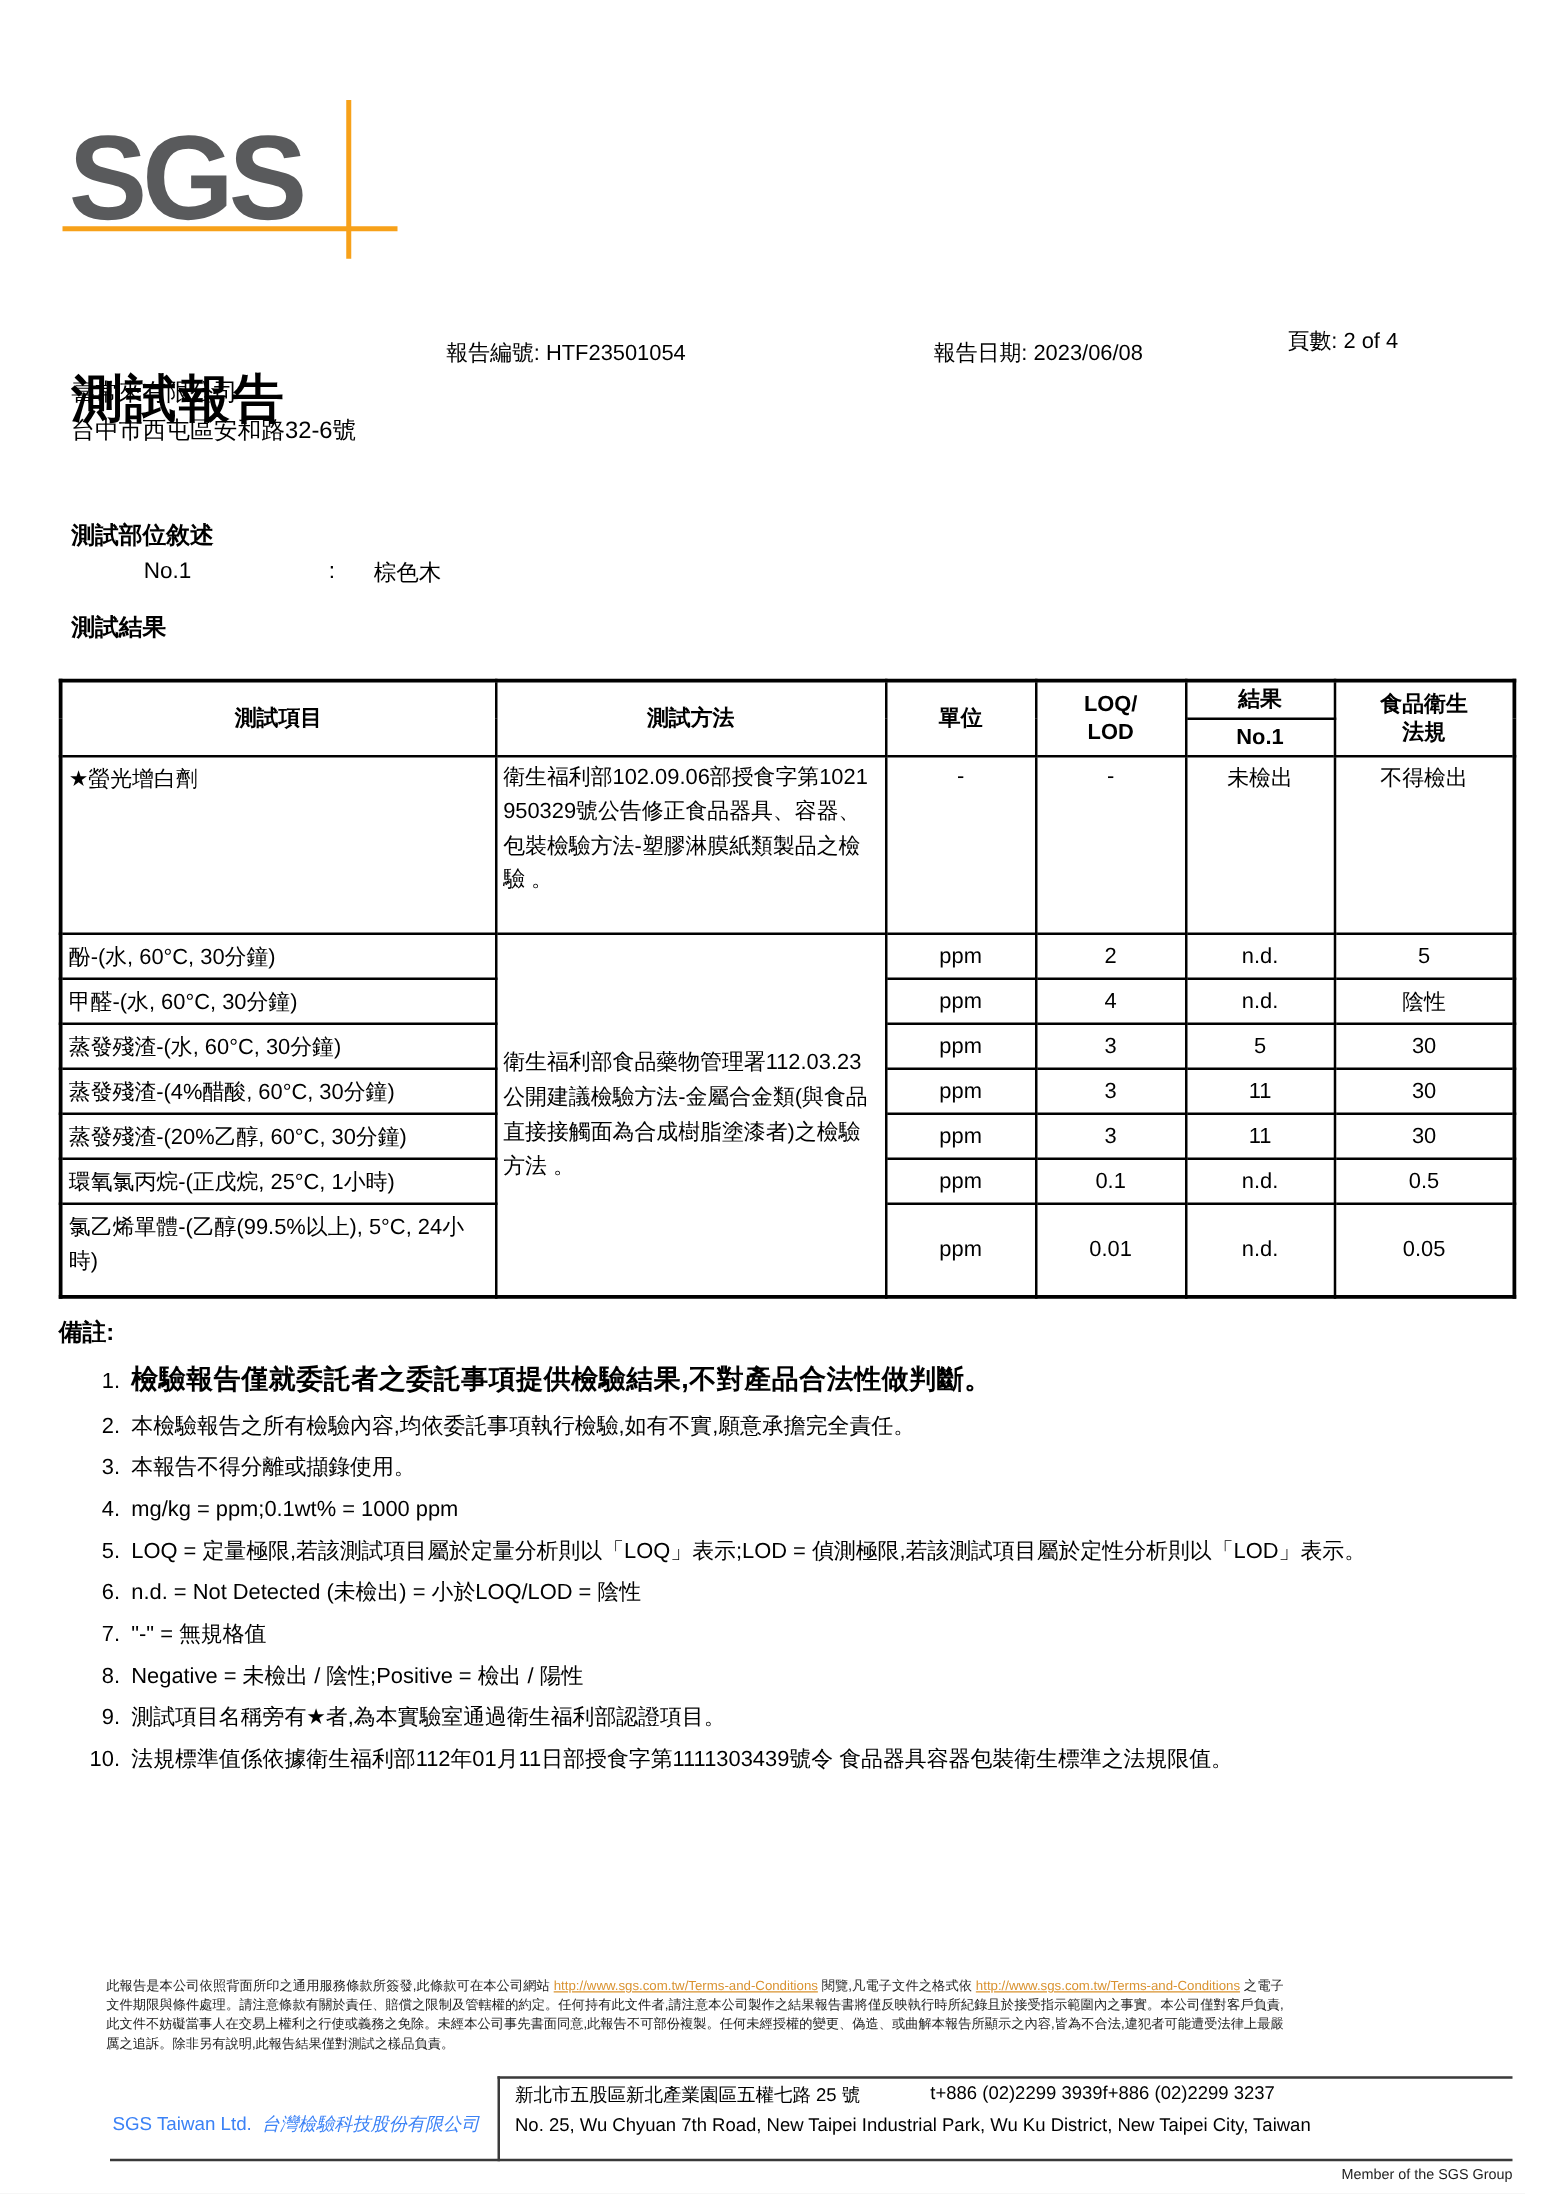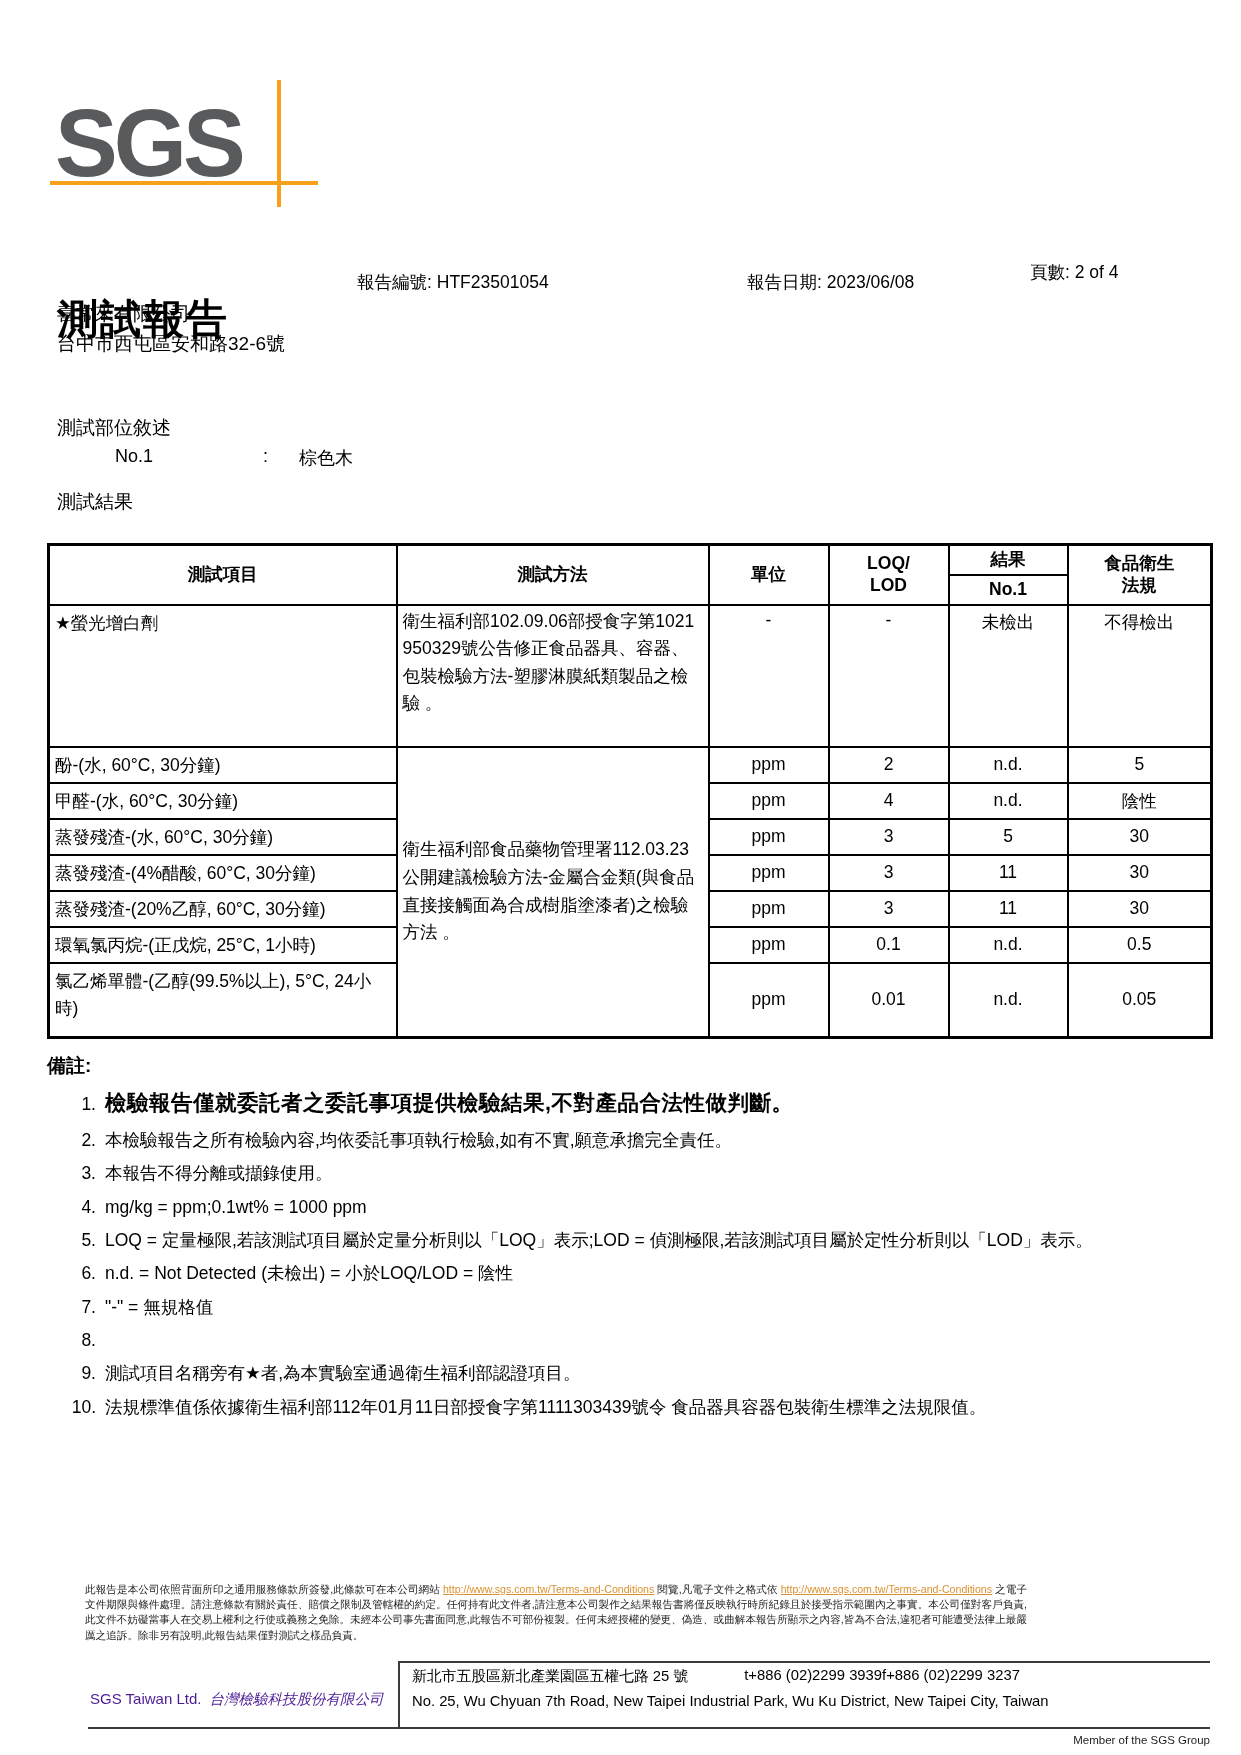--- a/index.html
+++ b/index.html
@@ -22,21 +22,21 @@
   
   .title{ position:absolute; left:57px; top:250px; font-size:41px; font-weight:bold; letter-spacing:2px;margin-top:42px; }
   .meta{ position:absolute; font-size:17.5px; }
   .meta-report-no{ left:357px; top:270px; }
   .meta-report-date{ left:747px; top:270px; }
   .meta-pages{ left:1030px; top:260px; }
   .company{ position:absolute; left:57px; top:301px; font-size:19px; }
   .company-address{ position:absolute; left:57px; top:331px; font-size:19px; }
 
   
-  .sec-title{ position:absolute; font-size:19px; font-weight:normal; }
+  .sec-title{ position:absolute; font-size:19px; font-weight:bold; }
   .sec-part{ left:57px; top:415px; }
   .part-row{ position:absolute; left:0; top:446px; font-size:18px; width:100%; }
   .part-row .no{ position:absolute; left:115px; }
   .part-row .colon{ position:absolute; left:263px; }
   .part-row .desc{ position:absolute; left:299px; }
   .sec-results{ left:57px; top:489px; }
 
   
   table.results{
     position:absolute; left:47px; top:543px; width:1163px;
@@ -70,21 +70,21 @@
   .legal{
     position:absolute; left:85px; top:1582px; width:942px;
     font-size:10.6px; line-height:15.2px; color:#1d1d1d;
     text-align:justify; word-break:break-all;
   }
   .legal a{ color:#d9922f; text-decoration:underline; word-break:break-all; }
   .f-line{ position:absolute; background:#3a3a3a; }
   .f-top{ left:398px; top:1661px; width:812px; height:2px; }
   .f-vert{ left:398px; top:1661px; width:2px; height:68px; }
   .f-bottom{ left:88px; top:1727px; width:1122px; height:2px; }
-  .f-company{ position:absolute; left:90px; top:1690px; font-size:15px; color:#4c1d95; white-space:nowrap; }
+  .f-company{ position:absolute; left:90px; top:1690px; font-size:15px; color:#3b82f6; white-space:nowrap; }
   .f-company .zh{ font-style:italic; font-size:14.5px; margin-left:8px; }
   .f-addr1{ position:absolute; left:412px; top:1667px; font-size:14.8px; display:flex; }
   .f-addr1 .tel{ margin-left:56px; } .f-addr1 .fax{ }
   .f-addr2{ position:absolute; left:412px; top:1693px; font-size:14.8px; }
   .f-member{ position:absolute; right:31px; top:1734px; font-size:11.5px; color:#1d1d1d; }
 </style>
 </head>
 <body>
 
 <div class="page">
@@ -231,20 +231,21 @@
     <div class="note">
       <span class="num">6.</span>
       <span class="txt">n.d. = Not Detected (未檢出) = 小於LOQ/LOD  = 陰性</span>
     </div>
     <div class="note">
       <span class="num">7.</span>
       <span class="txt">"-" = 無規格值</span>
     </div>
     <div class="note">
       <span class="num">8.</span>
+      <span class="txt">Negative = 未檢出 / 陰性;Positive = 檢出 / 陽性</span>
     </div>
     <div class="note">
       <span class="num">9.</span>
       <span class="txt">測試項目名稱旁有★者,為本實驗室通過衛生福利部認證項目。</span>
     </div>
     <div class="note">
       <span class="num">10.</span>
       <span class="txt">法規標準值係依據衛生福利部112年01月11日部授食字第1111303439號令 食品器具容器包裝衛生標準之法規限值。</span>
     </div>
   </div>

